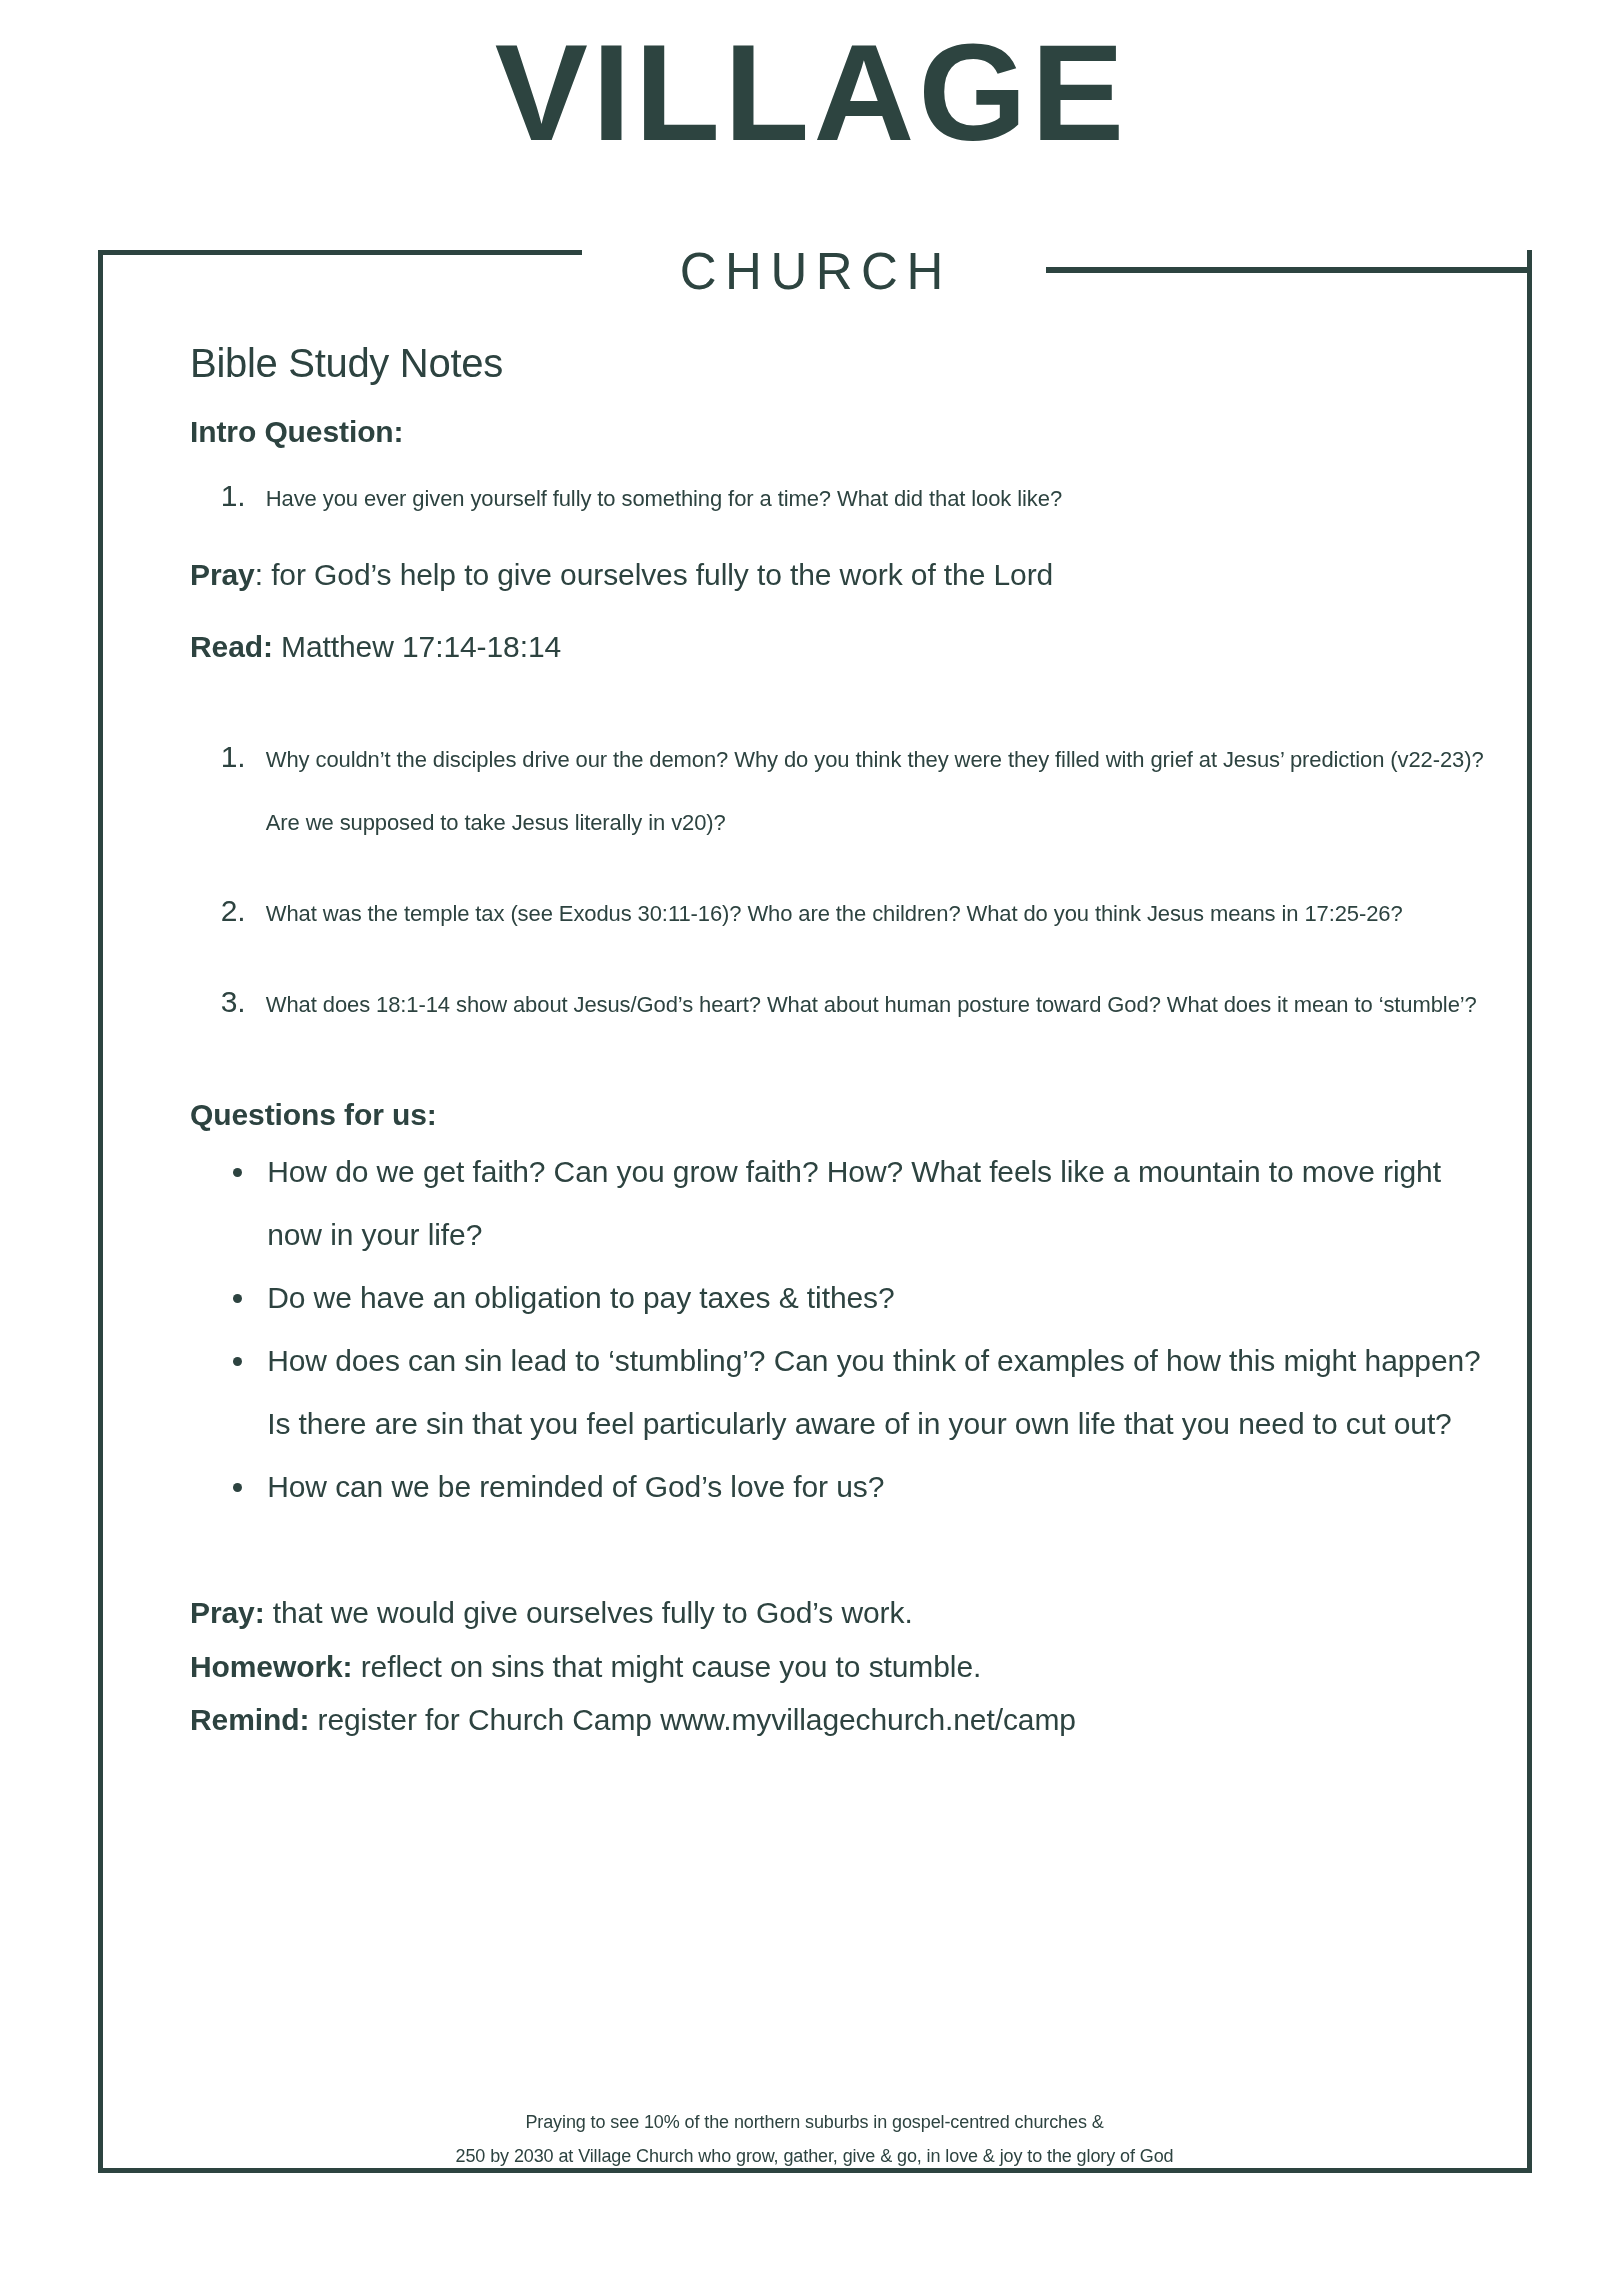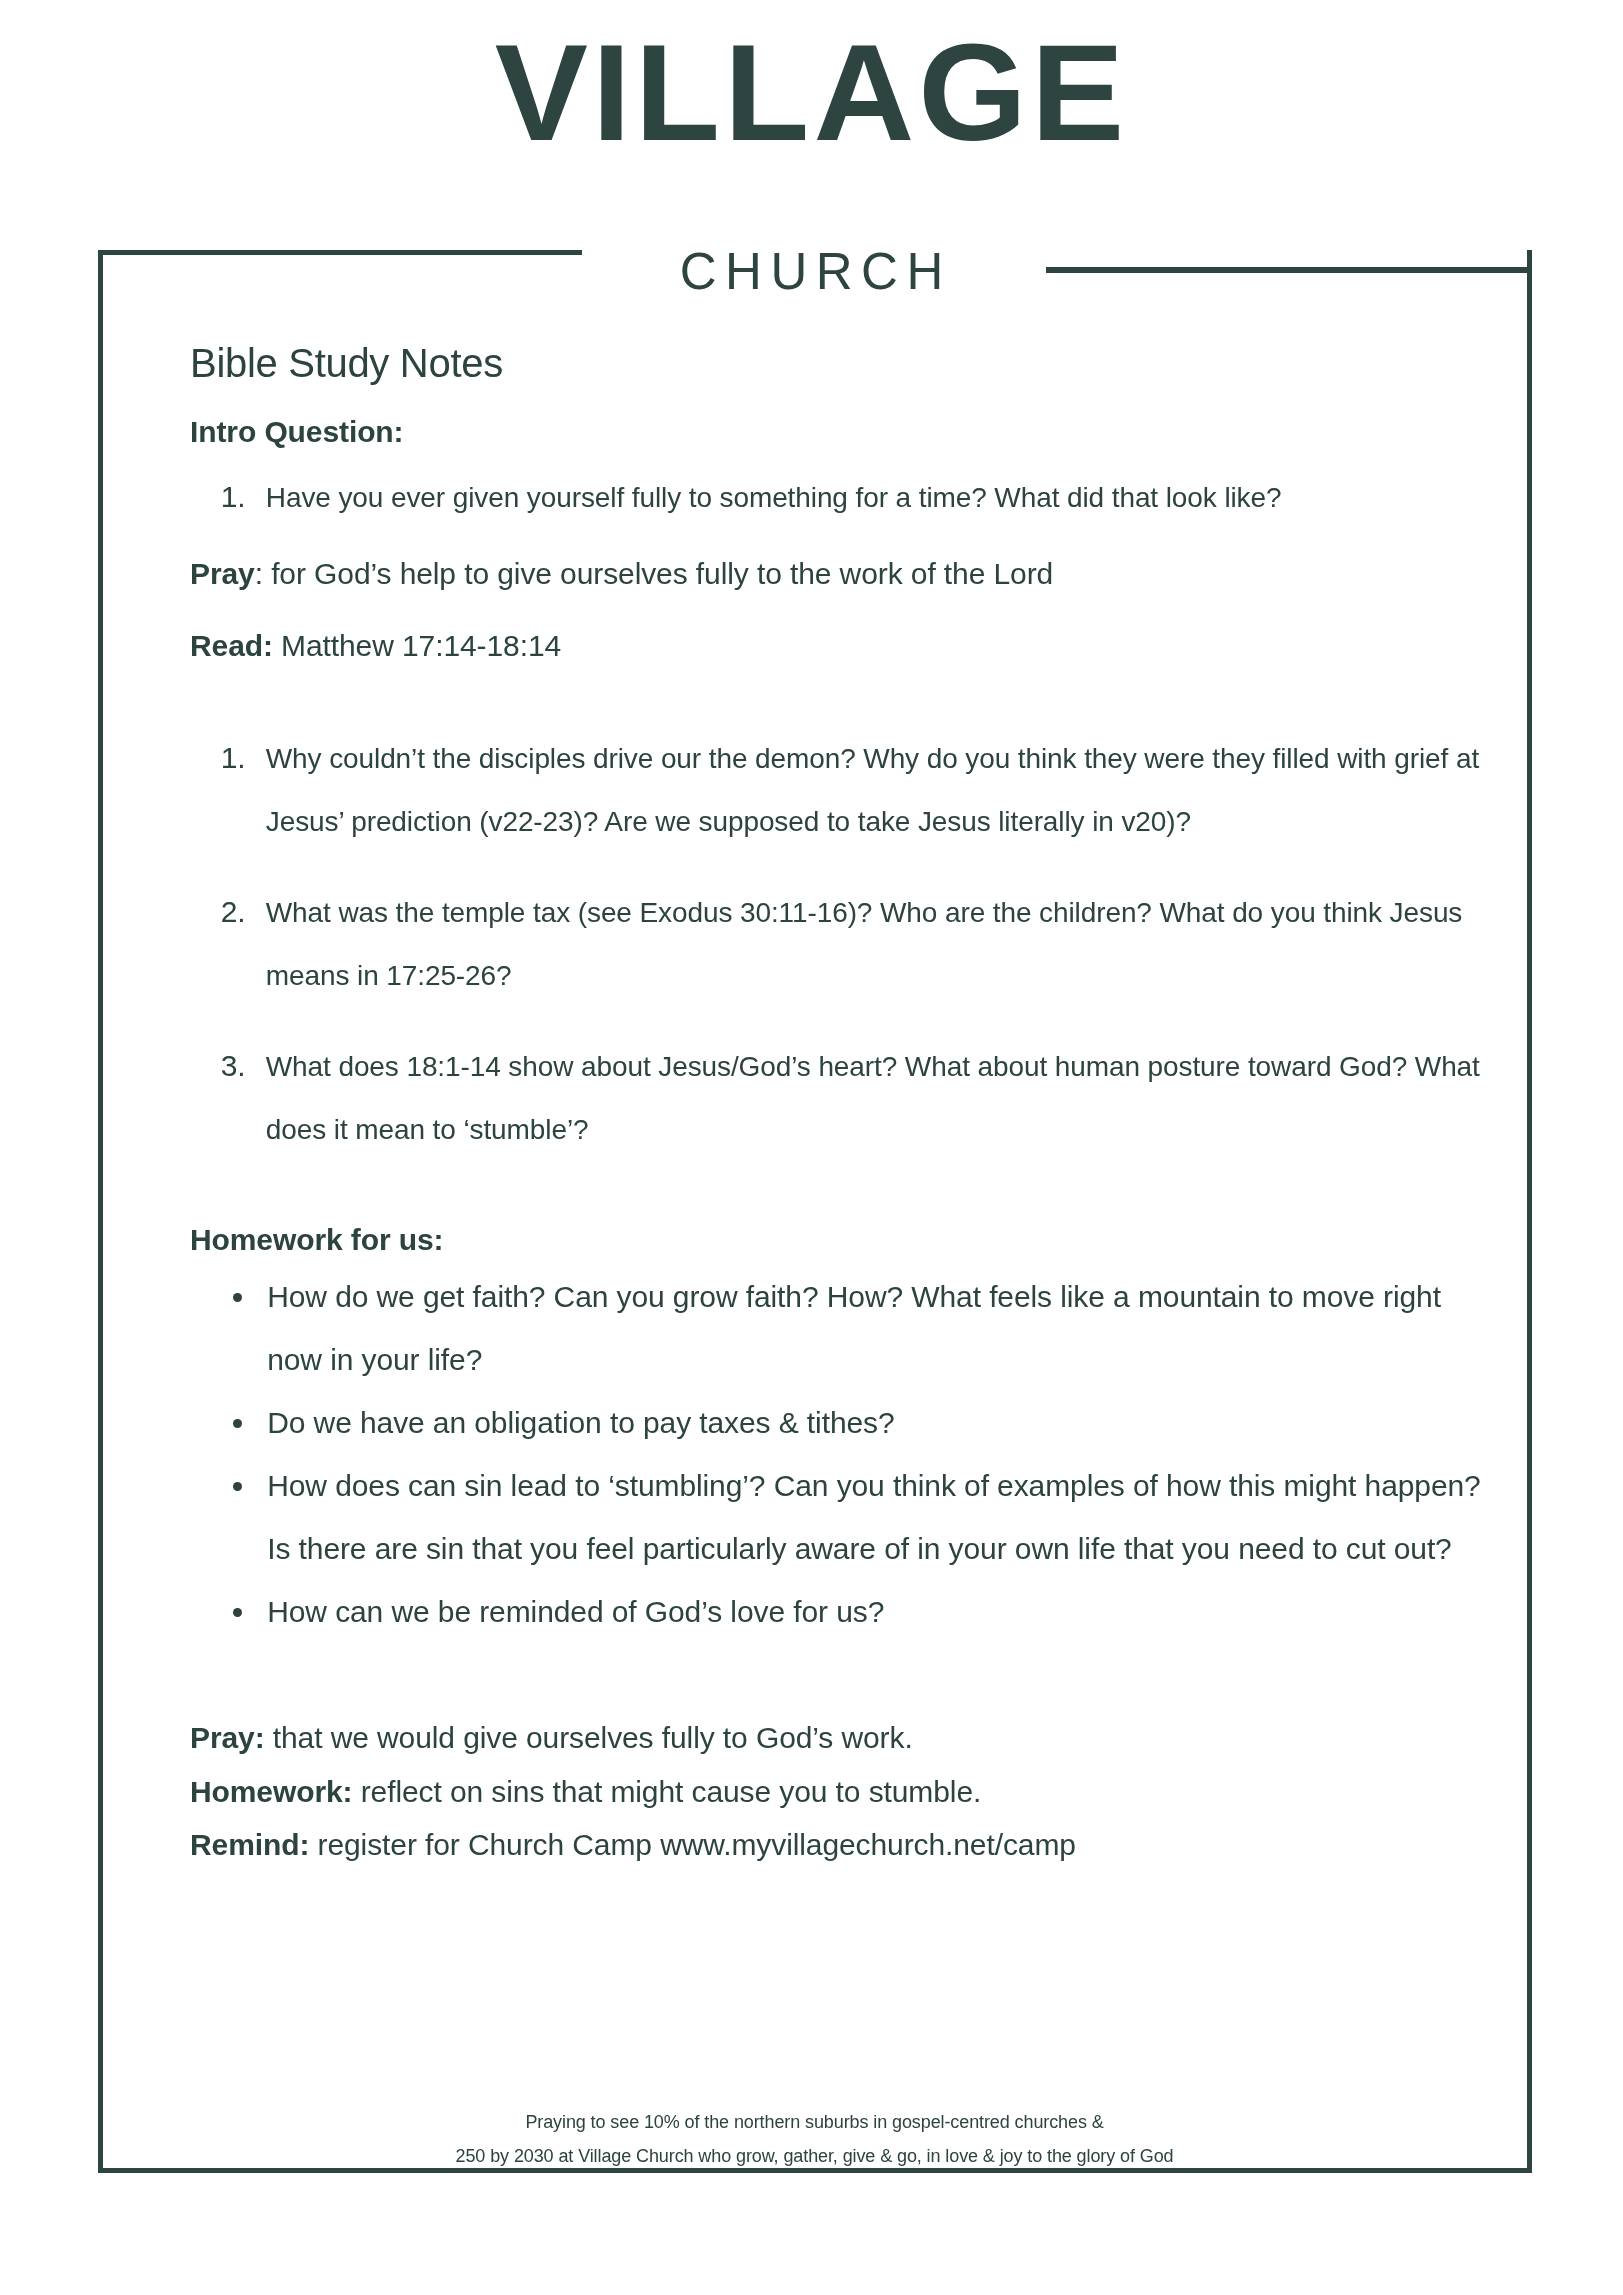--- a/index.html
+++ b/index.html
@@ -119,21 +119,21 @@
     padding: 0 0 0 64px;
     list-style: decimal;
     font-size: 30px;
   }
   ol.numlist > li {
     margin: 0 0 3.9px 0;
     padding-left: 11.8px;
   }
   ol.numlist > li .li-text {
     display: block;
-    font-size: 28px;
+    font-size: 22px;
     line-height: 38px;
     letter-spacing: -0.1px;
     margin-top: 28px;
   }
   ol.numlist.airy > li { margin-bottom: 0; }
   ol.numlist.airy > li .li-text { line-height: 63px; }
 
   
   ul.bullist {
     margin: 6.5px 0 0 0;
@@ -208,21 +208,21 @@
     <li>
       <span class="li-text">What was the temple tax (see Exodus 30:11-16)? Who are the children? What do you think Jesus means in 17:25-26?</span>
     </li>
     <li>
       <span class="li-text">What does 18:1-14 show about Jesus/God’s heart? What about human posture toward God? What does it mean to ‘stumble’?</span>
     </li>
   </ol>
 
   <div class="gap-xl"></div>
 
-  <div class="para lead">Homework for us:</div>
+  <div class="para lead">Questions for us:</div>
   <ul class="bullist">
     <li>
       <span class="li-text">How do we get faith? Can you grow faith? How? What feels like a mountain to move right now in your life?</span>
     </li>
     <li>
       <span class="li-text">Do we have an obligation to pay taxes &amp; tithes?</span>
     </li>
     <li>
       <span class="li-text">How does can sin lead to ‘stumbling’? Can you think of examples of how this might happen? Is there are sin that you feel particularly aware of in your own life that you need to cut out?</span>
     </li>

